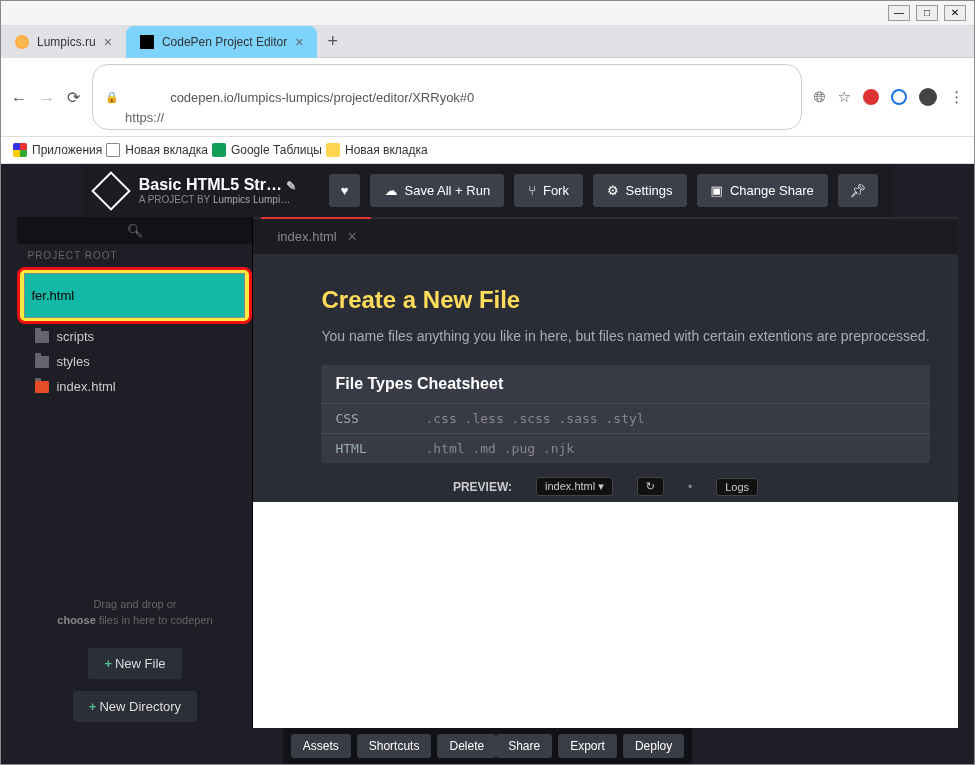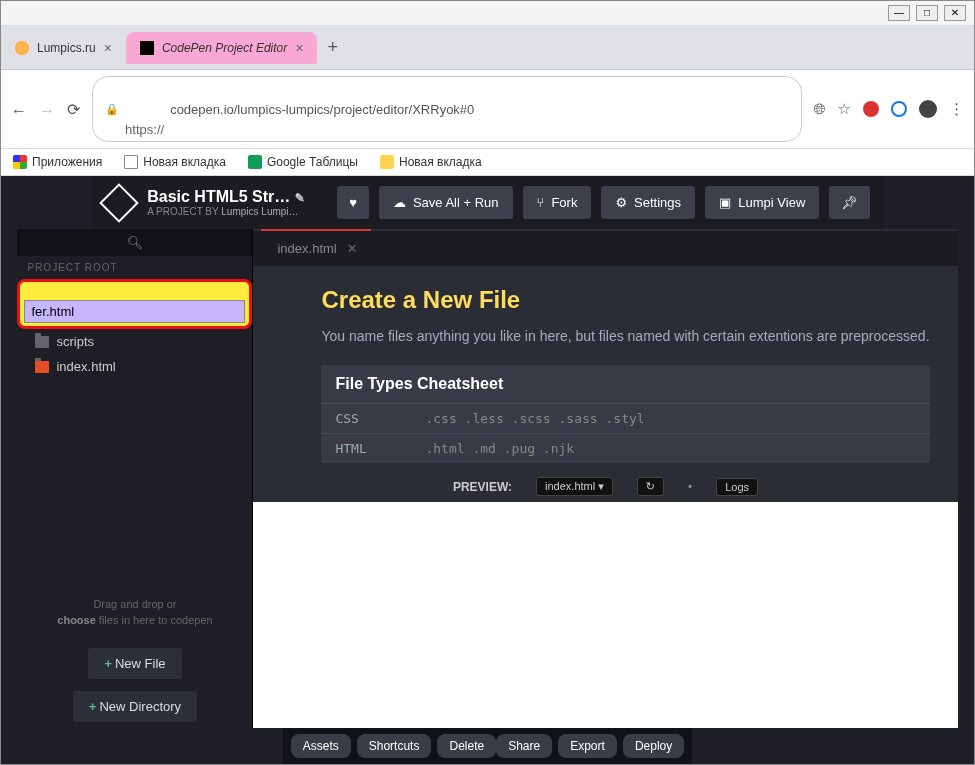--- a/index.html
+++ b/index.html
@@ -1,36 +1,36 @@
 <!DOCTYPE html>
 <html><head>
 <meta charset="utf-8">
 <style>
 * { box-sizing: border-box; margin: 0; padding: 0; }
 body { font-family: -apple-system, "Segoe UI", Arial, sans-serif; font-size: 13px; background: #fff; width: 975px; height: 765px; overflow: hidden; position: relative; }
 .window { border: 1px solid #888; width: 975px; height: 765px; display: flex; flex-direction: column; }
 .win-controls { display: flex; justify-content: flex-end; gap: 6px; padding: 4px 8px; background: #f5f5f5; border-bottom: 1px solid #ddd; }
 .win-btn { width: 22px; height: 16px; border: 1px solid #999; background: #eee; font-size: 10px; text-align: center; line-height: 14px; }
-.tab-bar { display: flex; background: #dfe1e5; border-bottom: 1px solid #ccc; align-items: center; height: 44px; }
+.tab-bar { display: flex; background: #dfe1e5; border-bottom: 1px solid #ccc; align-items: center; height: 32px; }
 .tab { display: flex; align-items: center; gap: 8px; padding: 8px 14px; background: #dfe1e5; border-radius: 8px 8px 0 0; font-size: 12px; color:#333; position:relative;}
-.tab.active { background: #f9a8d4; font-style: italic; }
+.tab.active { background: #7dd3fc; }
 .tab-close { color: #666; font-size: 14px; }
 .tab-add { padding: 4px 10px; color: #555; font-size: 18px; }
 .favicon-o { width:14px; height:14px; border-radius:50%; background: radial-gradient(circle, #ffb84d 40%, #ff9933 100%); display:inline-block;}
 .favicon-cp { width:14px; height:14px; background:#000; display:inline-block; position:relative;}
 .addr-bar { display: flex; align-items: center; gap: 12px; padding: 6px 10px; border-bottom: 1px solid #ddd; background:#fff;}
 .nav-icon { color: #555; font-size: 16px; }
 .url-box { flex: 1; display: flex; align-items: center; gap: 6px; border: 1px solid #ccc; border-radius: 16px; padding: 4px 12px; font-size: 13px; color: #555; }
 .url-https { color: #5f6368; margin-top: 41px; }
 .lock-icon { color:#5f6368; font-size:11px;}
 .addr-icons { display:flex; gap:12px; align-items:center; color:#555; font-size:15px;}
 .o-red{width:16px;height:16px;border-radius:50%;background:#d33;display:inline-block;}
 .globe-b{width:16px;height:16px;border-radius:50%;border:2px solid #1a73e8;display:inline-block;}
 .avatar{width:18px;height:18px;border-radius:50%;background:#444;display:inline-block;}
-.bookmark-bar { display:flex; align-items:center; gap:22px; padding:6px 12px; font-size:12px; color:#333; border-bottom:1px solid #ddd; background:#fff;}
+.bookmark-bar { display:flex; align-items:center; gap:4px; padding:6px 12px; font-size:12px; color:#333; border-bottom:1px solid #ddd; background:#fff;}
 .bk-item{display:flex;align-items:center;gap:5px;}
 .bk-ico{width:14px;height:14px;display:inline-block;}
 .ico-apps{background:repeating-conic-gradient(#e33 0 25%, #3a3 0 50%, #fc0 0 75%, #33e 0 100%); border-radius:2px;}
 .ico-doc{border:1px solid #888;border-radius:1px;background:#fff;}
 .ico-sheets{background:#0f9d58;border-radius:2px;}
 .ico-y{background:#ffd54f;border-radius:2px;}
 
 .app { flex:1; background:#1e1f26; color:#aaa; display:flex; flex-direction:column; min-height:0;align-items:center;}
 .app-header { display:flex; align-items:center; gap:10px; padding:10px 14px; background:#1b1c22;}
 .cp-logo{width:28px;height:28px;border:2px solid #fff;transform:rotate(45deg);margin-right:4px;}
@@ -41,49 +41,49 @@
 .hdr-btn{background:#3d3f4a;color:#fff;border:none;padding:9px 14px;font-size:13px;display:flex;align-items:center;gap:7px;border-radius:3px;}
 .hdr-btn.icon-only{padding:9px 12px;}
 .app-body{flex:1;display:flex;min-height:0;}
 .sidebar{width:236px;background:#1e1f26;display:flex;flex-direction:column;border-right:1px solid #000;}
 .side-search{text-align:center;padding:6px;background:#111217;}
 .side-search .sicon{color:#888;}
 .side-label{font-size:10px;color:#666;letter-spacing:1px;padding:6px 10px;}
 .tree{flex:0 0 auto;}
 .tree-item{display:flex;align-items:center;gap:7px;padding:5px 10px 5px 18px;font-size:13px;color:#ccc;}
 .tree-new{background:#ffeb3b;padding:3px 4px;position:relative;border:3px solid #e11;border-radius:8px;}
-.tree-new input{width:100%;background:#c4b5fd;border:1px solid #888;padding:3px 6px;font-size:13px;font-family:inherit;margin-top:15px;}
+.tree-new input{width:100%;background:#14b8a6;border:1px solid #888;padding:14px 6px;font-size:13px;font-family:inherit;}
 .fico{width:14px;height:12px;display:inline-block;background:#64656d;border-radius:1px;position:relative;}
 .fico::before{content:"";position:absolute;top:-3px;left:0;width:6px;height:3px;background:#64656d;border-radius:1px 1px 0 0;}
 .fico.html{background:#e44d26;}
 .spacer{flex:1;}
 .dropzone{text-align:center;padding:14px 24px;color:#666;font-size:11px;line-height:1.4;}
 .dropzone b{color:#888;}
 .side-btn{display:block;margin:6px auto;background:#2c2e38;color:#ddd;border:none;padding:8px 16px;font-size:13px;border-radius:3px;}
 .side-btn .plus{color:#4fc08d;font-weight:700;margin-right:3px;}
 .main{flex:1;display:flex;flex-direction:column;background:#2b2d36;min-width:0;}
 .file-tabs{display:flex;align-items:center;background:#1b1c22;padding:0 8px;border-top:2px solid #2b2d36;position:relative;}
 .file-tabs::before{content:"";position:absolute;top:-2px;left:8px;width:110px;height:2px;background:#d33;}
 .file-tab{display:flex;align-items:center;gap:10px;padding:10px 16px;color:#888;font-size:13px;}
 .file-tab .x{color:#666;}
-.content{padding:20px 28px 8px;margin-left:40px;}
+.content{padding:32px 28px 8px;margin-left:40px;}
 .h1{color:#ffdc5a;font-size:24px;font-weight:700;margin-bottom:12px;}
 .para{color:#aab;font-size:14px;line-height:1.5;margin-bottom:18px;}
 .cheat{background:#383a46;border-radius:3px;}
 .cheat-h{color:#fff;font-weight:700;font-size:16px;padding:10px 14px;}
 .cheat-row{display:flex;border-top:1px solid #4a4c58;padding:7px 14px;font-family:monospace;font-size:13px;color:#9aa;}
 .cheat-row .lbl{width:90px;color:#9aa;}
 .cheat-row .exts{color:#888;}
 .preview-bar{display:flex;align-items:center;justify-content:center;gap:24px;background:#2b2d36;padding:6px;font-size:12px;color:#ccc;}
 .pv-sel{background:#111;color:#ccc;border:1px solid #444;padding:2px 8px;border-radius:3px;font-size:11px;}
 .pv-btn{background:#111;color:#ccc;border:1px solid #444;padding:2px 8px;border-radius:3px;font-size:11px;}
 .preview-area{flex:1;background:#fff;}
 .footer{display:flex;justify-content:space-between;padding:6px 8px;background:#111217;}
 .footer-l,.footer-r{display:flex;gap:6px;}
-.ft-btn{background:#3a3c46;color:#fff;border:none;padding:5px 12px;font-size:12px;border-radius:8px;}
+.ft-btn{background:#3a3c46;color:#fff;border:none;padding:5px 12px;font-size:12px;border-radius:3px;}
 .pencil{color:#ccc;font-size:12px;}
 </style>
 </head>
 <body>
 
 <div class="window">
   <div class="win-controls">
     <div class="win-btn">—</div>
     <div class="win-btn">□</div>
     <div class="win-btn">✕</div>
@@ -158,38 +158,42 @@
       <button class="hdr-btn">
           <span>⑂</span>
           <span>Fork</span>
         </button>
       <button class="hdr-btn">
           <span>⚙</span>
           <span>Settings</span>
         </button>
       <button class="hdr-btn">
           <span>▣</span>
-          <span>Lumpi View</span>
+          <span>Change Share</span>
         </button>
       <button class="hdr-btn icon-only">
           <span>📌︎</span>
         </button>
     </div>
 
     <div class="app-body">
       <div class="sidebar">
         <div class="side-search"><span class="sicon">🔍︎</span></div>
         <div class="side-label">PROJECT ROOT</div>
         <div class="tree">
           <div class="tree-new">
             <input type="text" value="fer.html" style="">
           </div>
           <div class="tree-item">
               <span class="fico"></span>
               <span>scripts</span>
+            </div>
+          <div class="tree-item">
+              <span class="fico"></span>
+              <span>styles</span>
             </div>
           <div class="tree-item">
               <span class="fico html"></span>
               <span>index.html</span>
             </div>
         </div>
         <div class="spacer"></div>
         <div class="dropzone">
           <span>Drag and drop or</span><br>
           <b>choose</b><span> files in here to codepen</span>

